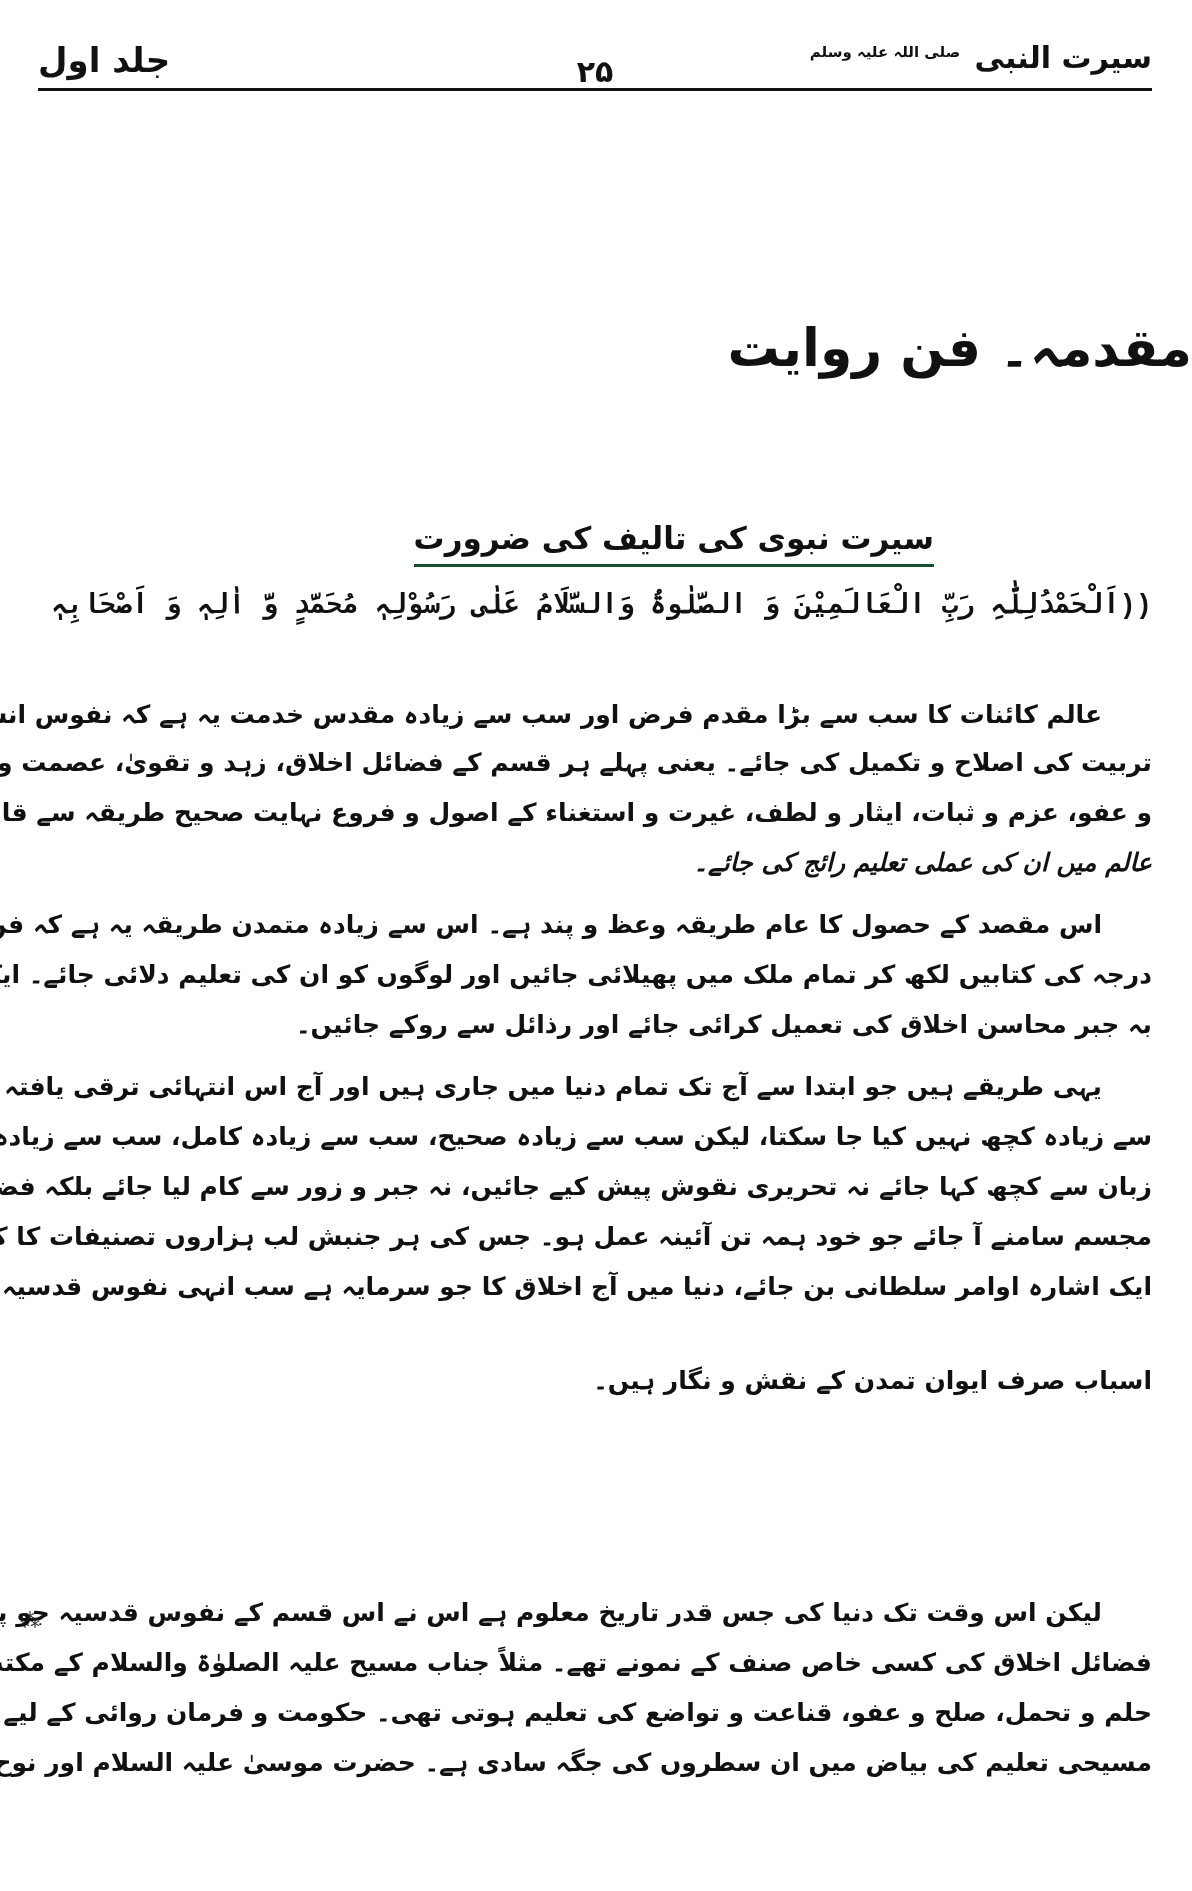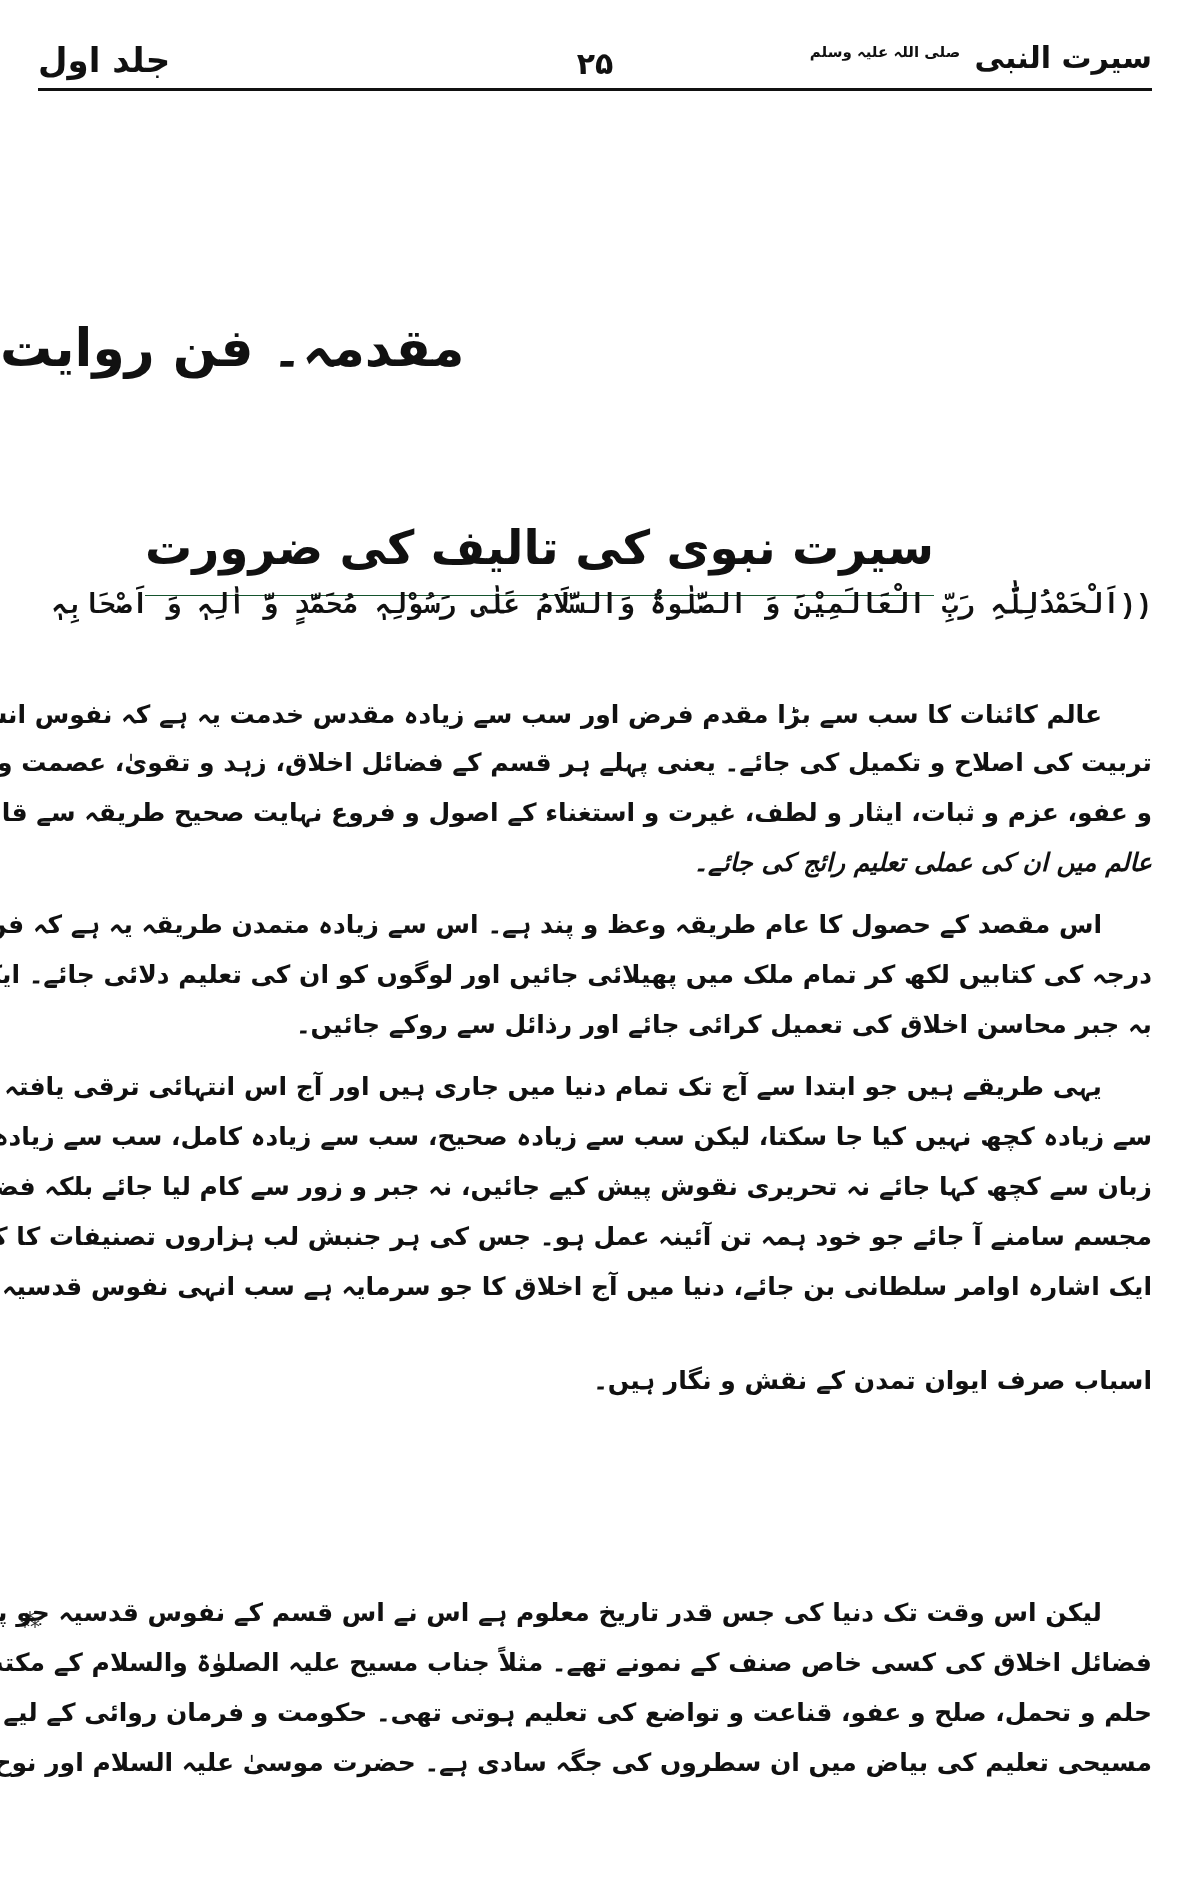--- a/index.html
+++ b/index.html
@@ -4,25 +4,25 @@
 <style>
   html, body { margin:0; padding:0; background:#ffffff; }
   body { width:1192px; height:1891px; position:relative; overflow:hidden;
          font-family:"DejaVu Sans", sans-serif; color:#111; }
   .page { position:absolute; left:0; top:0; width:1192px; height:1891px; }
   .rtl { direction:rtl; unicode-bidi:embed; }
   .header { position:absolute; left:38px; right:40px; top:38px; height:50px; }
   .header-rule { position:absolute; left:38px; right:40px; top:88px; height:3px; background:#111; }
   .hdr-title { position:absolute; right:0; top:2px; font-size:30px; font-weight:bold; white-space:nowrap; }
   .hdr-title .honor { font-size:15px; vertical-align:super; margin-right:4px; }
-  .hdr-page { position:absolute; left:50%; transform:translateX(-50%); top:8px; font-size:30px; font-weight:bold; }
+  .hdr-page { position:absolute; left:50%; transform:translateX(-50%); top:16px; font-size:30px; font-weight:bold; }
   .hdr-vol { position:absolute; left:0; top:2px; font-size:34px; font-weight:bold; white-space:nowrap; }
   .basmala { position:absolute; left:0; right:0; top:168px; text-align:center; font-size:27px; font-weight:bold; }
-  .title { position:absolute; left:0; right:0; top:318px; text-align:left; font-size:52px; font-weight:bold; }
-  .heading { position:absolute; font-size:47px; font-weight:bold; padding-bottom:20px; border-bottom:1px solid #14532d; white-space:nowrap; }
+  .title { position:absolute; left:0; right:0; top:318px; text-align:right; font-size:52px; font-weight:bold; }
+  .heading { position:absolute; font-size:31px; font-weight:bold; padding-bottom:8px; border-bottom:3px solid #14532d; white-space:nowrap; }
   .h1 { right:258px; top:520px; }
   .h2 { right:258px; top:1528px; }
   .line { position:absolute; left:40px; right:40px; font-size:25px; font-weight:bold; white-space:nowrap; text-align:justify; text-align-last:justify; }
   .line.last { text-align-last:right; }
   .line.indent { right:90px; }
   .arabic { position:absolute; left:40px; right:40px; font-size:27px; font-weight:bold; white-space:nowrap; }
   .margin-mark { position:absolute; left:20px; top:1608px; font-size:20px; color:#333; }
 </style>
 </head>
 <body>

